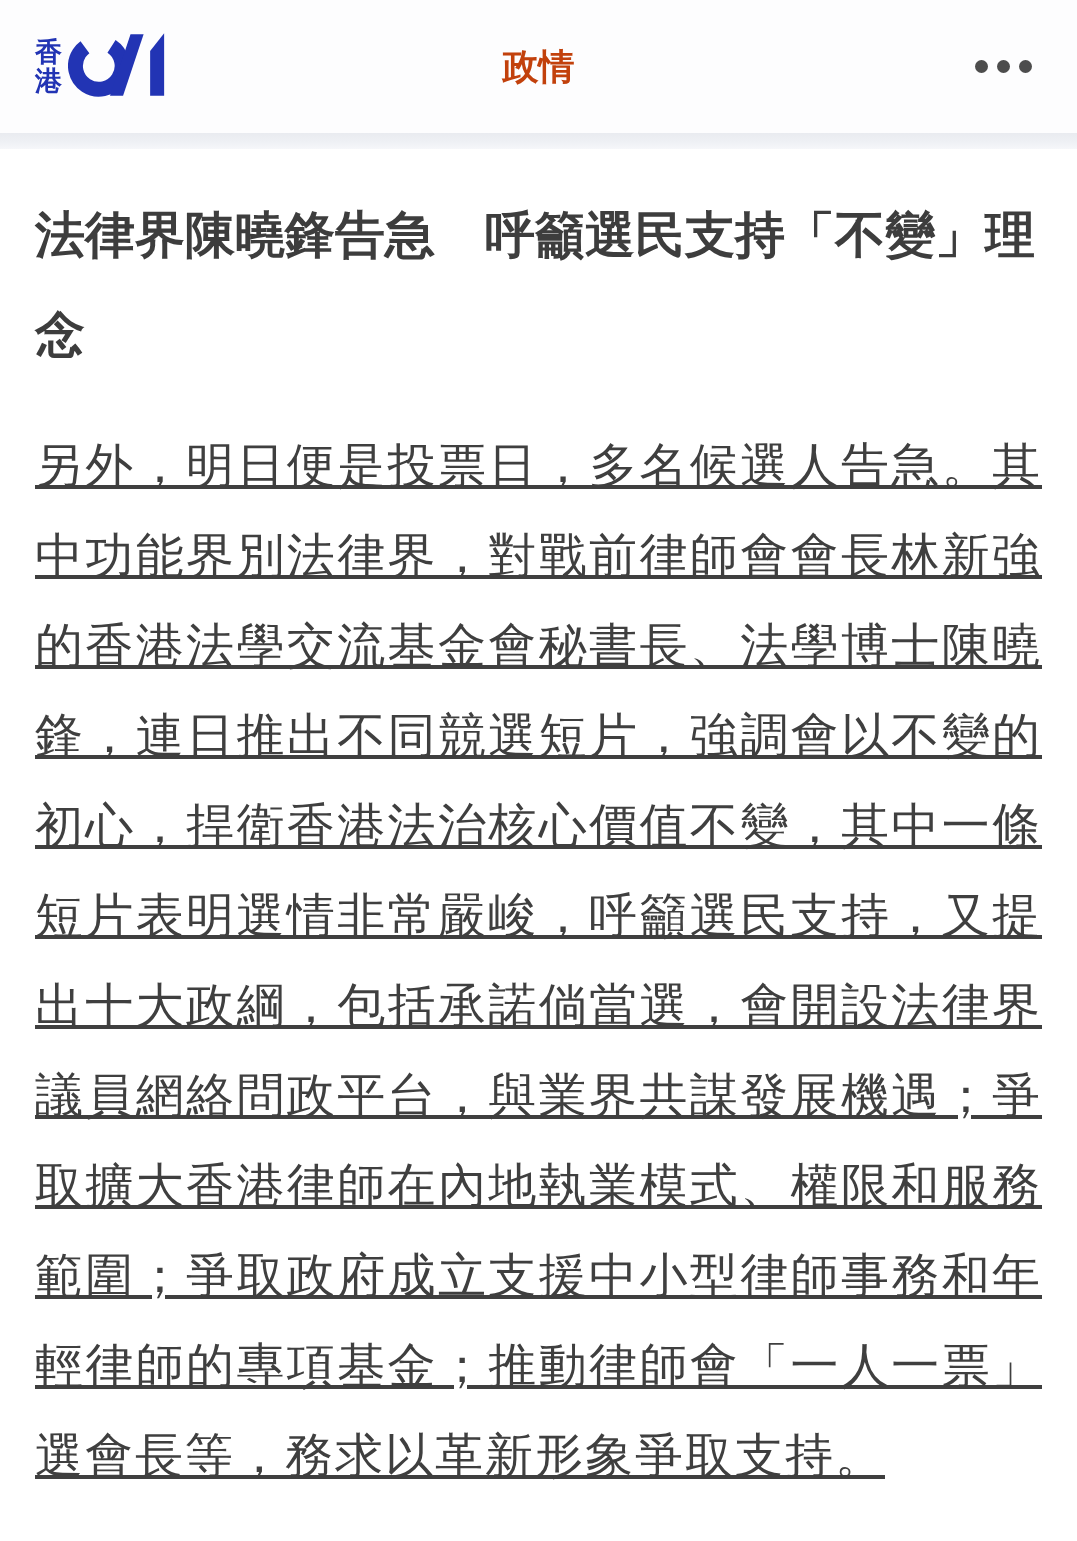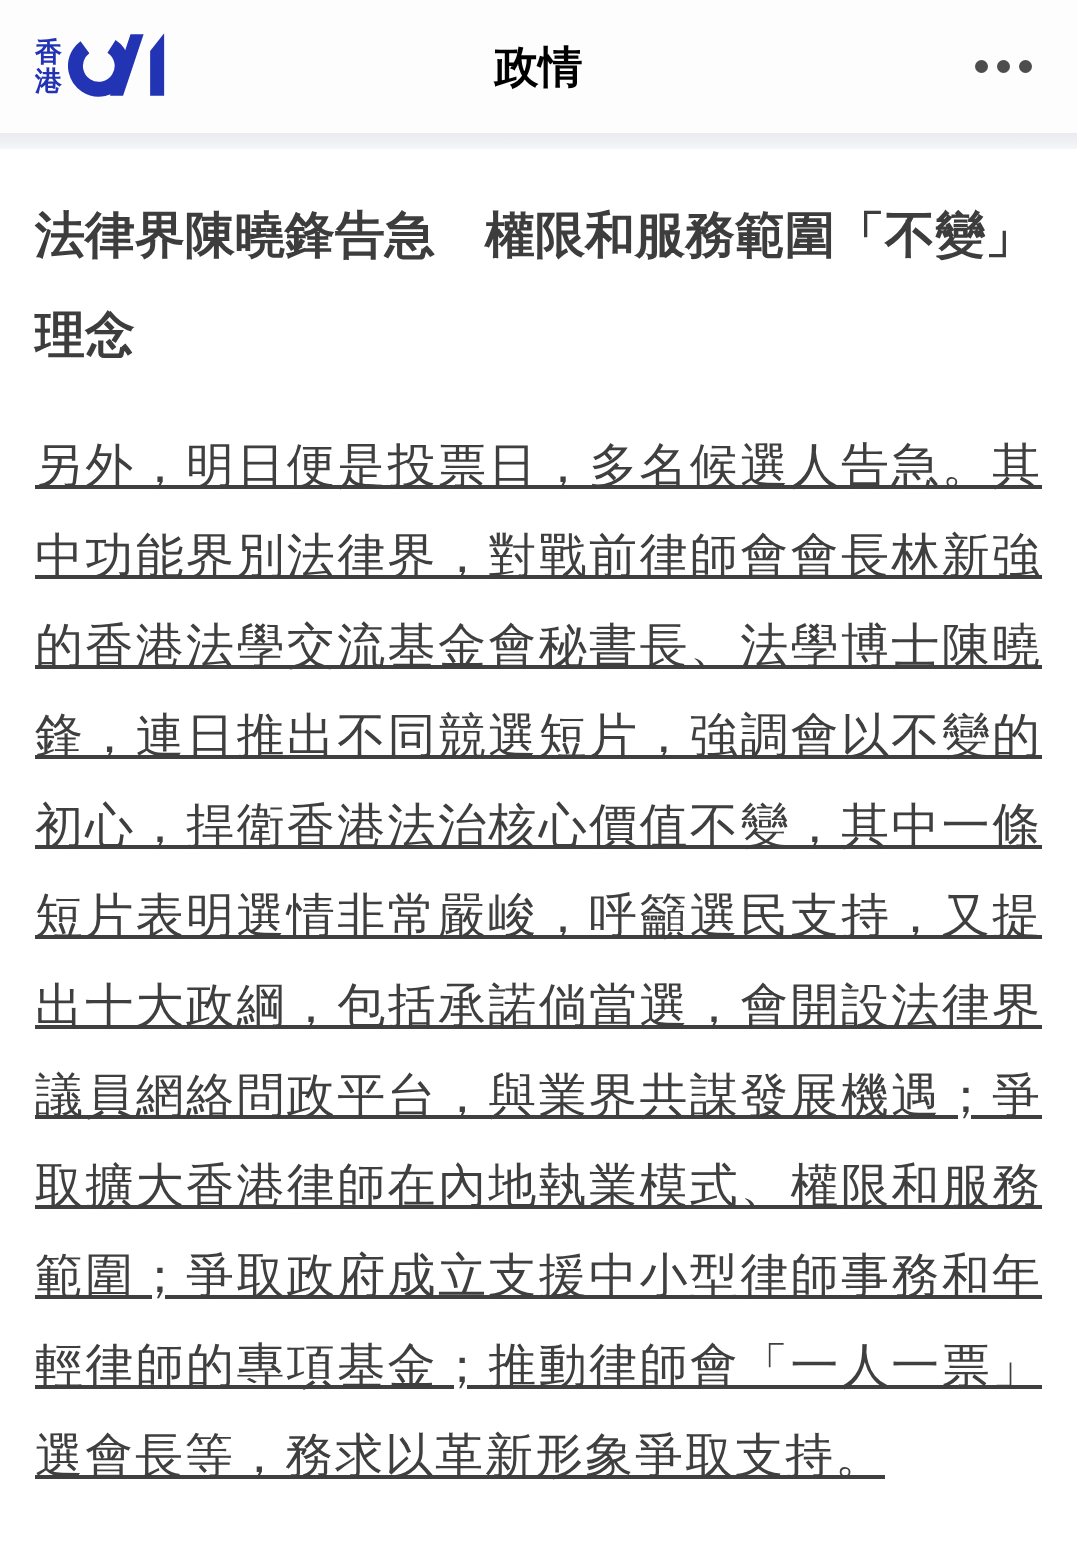--- a/index.html
+++ b/index.html
@@ -35,23 +35,23 @@
     color: #2234b4;
     letter-spacing: 0;
   }
   .logo-mark { display: block; }
 
   .category {
     position: absolute;
     left: 50%;
     top: 50%;
     transform: translate(-50%, -50%);
-    font-size: 44px;
+    font-size: 36px;
     font-weight: 700;
-    color: #000000;
+    color: #c2410c;
     white-space: nowrap;
   }
 
   .menu-btn {
     margin-left: auto;
     display: flex;
     align-items: center;
     gap: 9px;
     padding: 10px 0;
     cursor: pointer;
@@ -121,15 +121,15 @@
     <span class="dot"></span>
     <span class="dot"></span>
     <span class="dot"></span>
   </div>
 
 </header>
 
 <div class="header-divider"></div>
 
 <main class="article">
-  <h1 class="article-title">法律界陳曉鋒告急　權限和服務範圍「不變」理念</h1>
+  <h1 class="article-title">法律界陳曉鋒告急　呼籲選民支持「不變」理念</h1>
   <p class="article-body">另外，明日便是投票日，多名候選人告急。其中功能界別法律界，對戰前律師會會長林新強的香港法學交流基金會秘書長、法學博士陳曉鋒，連日推出不同競選短片，強調會以不變的初心，捍衛香港法治核心價值不變，其中一條短片表明選情非常嚴峻，呼籲選民支持，又提出十大政綱，包括承諾倘當選，會開設法律界議員網絡問政平台，與業界共謀發展機遇；爭取擴大香港律師在內地執業模式、權限和服務範圍；爭取政府成立支援中小型律師事務和年輕律師的專項基金；推動律師會「一人一票」選會長等，務求以革新形象爭取支持。</p>
 </main>
 
 </body></html>

